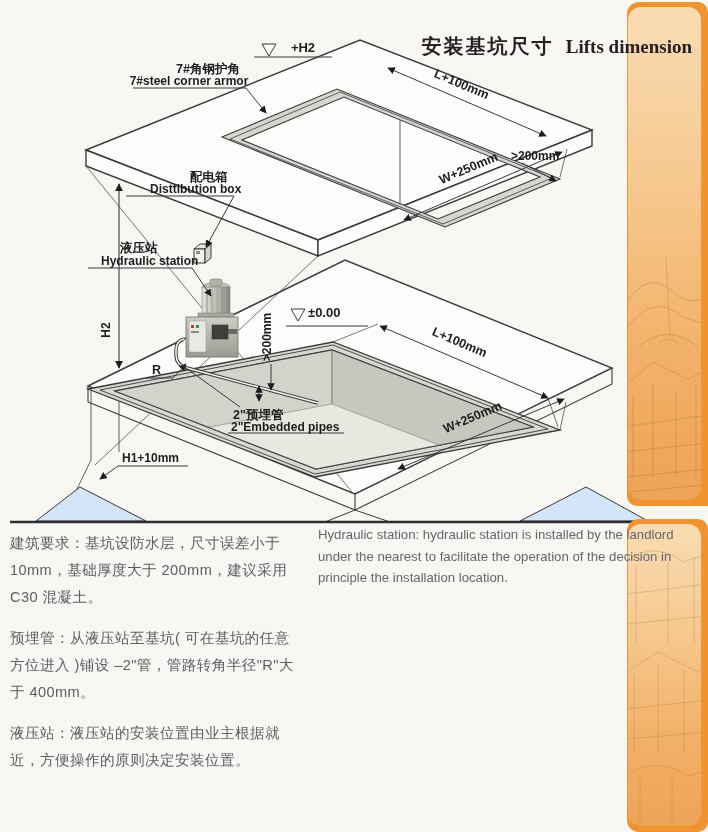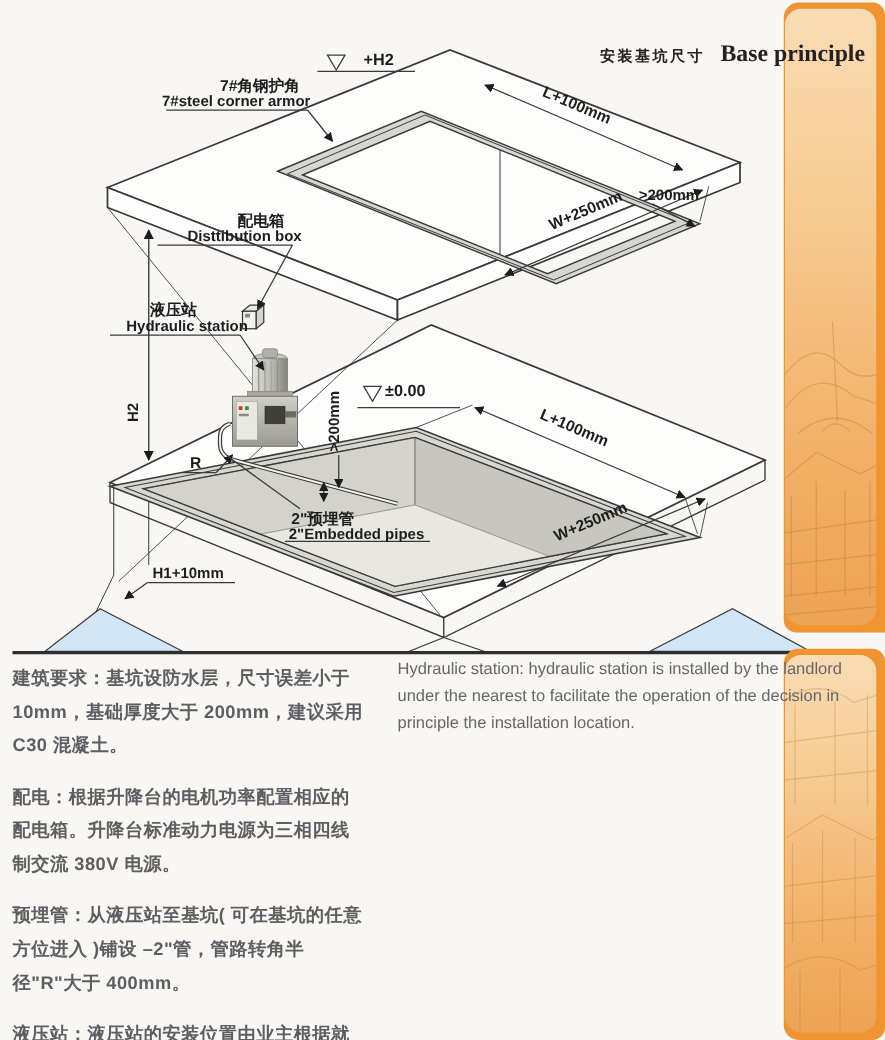--- a/index.html
+++ b/index.html
@@ -10,29 +10,29 @@
   .sb-block{position:absolute;left:5px;right:0;background:#ef9430;}
   .sb-block.upper{top:2px;height:504px;border-radius:12px 10px 0 10px;}
   .sb-block.lower{top:519px;height:313px;border-radius:12px 10px 10px 12px;}
   .sb-panel{position:absolute;left:1px;top:5px;right:7px;bottom:6px;border-radius:13px;
             background:linear-gradient(180deg,#f9dcb4 0%,#f6c98f 35%,#f2b169 70%,#eea355 100%);
             overflow:hidden;}
   .sb-sketch{position:absolute;left:0;top:0;}
   
   .title{position:absolute;top:33px;left:0;width:692px;text-align:right;z-index:40;
          color:#262023;white-space:nowrap;}
-  .title .zh{font-size:12px;font-weight:bold;letter-spacing:2px;margin-left:48px;}
+  .title .zh{font-size:20px;font-weight:bold;letter-spacing:2px;margin-left:48px;}
   .title .en{font-family:"Liberation Serif",serif;font-size:19px;font-weight:bold;margin-left:8px;}
   
   svg.diagram{position:absolute;left:0;top:0;z-index:1;}
   svg text{font-family:"Liberation Sans",sans-serif;font-weight:bold;fill:#1d1d1f;}
   
   .notes-zh{position:absolute;left:10px;top:530px;width:298px;z-index:10;
             font-size:14.6px;line-height:27px;color:#5d5d62;letter-spacing:.4px;}
-  .notes-zh p{margin:0 14px 14px 0;font-weight:bold;}
+  .notes-zh p{margin:0 14px 14px 0;}
   .notes-en{position:absolute;left:318px;top:524px;width:374px;z-index:10;
             font-size:13.2px;line-height:21.5px;color:#66666b;}
   .notes-en p{margin:0 0 11px 0;}
 </style>
 </head>
 <body>
 
 <div class="page">
 
   <svg class="diagram" width="660" height="540" viewBox="0 0 660 540">
@@ -213,26 +213,25 @@
             <path d="M0,185 L78,176 M0,215 L78,208"></path>
             <path d="M0,250 Q30,232 60,252 L80,246 M12,252 L12,300 M44,250 L44,300"></path>
           </g>
         </svg>
       </div>
     </div>
   </div>
 
   <div class="title">
     <span class="zh">安装基坑尺寸</span>
-    <span class="en">Base principle</span>
+    <span class="en">Lifts dimension</span>
   </div>
 
   <div class="notes-zh">
     <p>建筑要求：基坑设防水层，尺寸误差小于 10mm，基础厚度大于 200mm，建议采用 C30 混凝土。</p>
-    <p>配电：根据升降台的电机功率配置相应的配电箱。升降台标准动力电源为三相四线制交流 380V 电源。</p>
     <p>预埋管：从液压站至基坑( 可在基坑的任意方位进入 )铺设 –2"管，管路转角半径"R"大于 400mm。</p>
     <p>液压站：液压站的安装位置由业主根据就近，方便操作的原则决定安装位置。</p>
 
   </div>
   <div class="notes-en">
     <p>Hydraulic station: hydraulic station is installed by the landlord under the nearest to facilitate the operation of the decision in principle the installation location.</p>
 
   </div>
 
 </div>

